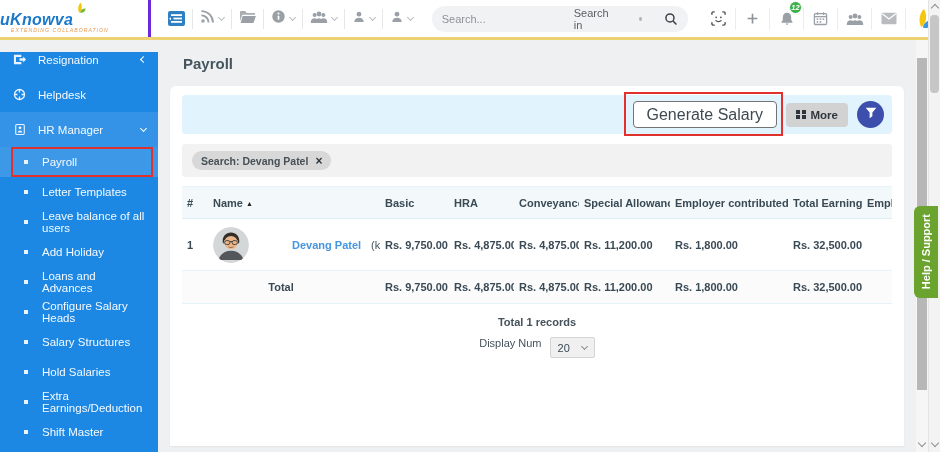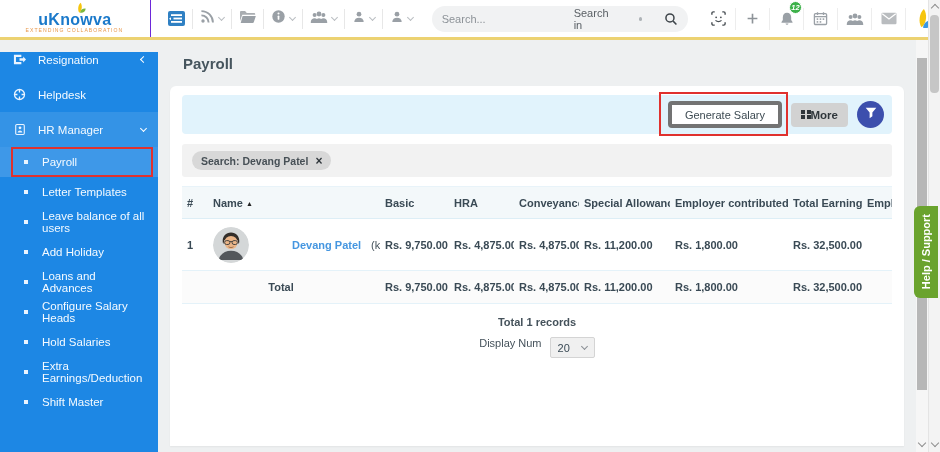--- a/index.html
+++ b/index.html
@@ -3,21 +3,21 @@
 <meta charset="utf-8">
 <title></title>
 <style>
   * { margin:0; padding:0; box-sizing:border-box; }
   html,body { width:940px; height:452px; overflow:hidden; }
   body { font-family:"Liberation Sans","DejaVu Sans",sans-serif; background:#eef0f1; position:relative; }
 
   
   .topbar { position:absolute; top:0; left:0; width:940px; height:37px; background:#fff; display:flex; align-items:center; z-index:5; }
   .accent-line { position:absolute; top:37px; left:0; width:940px; height:3px; background:#ecd271; z-index:6; }
-  .logo { width:158px; height:37px; position:relative; display:flex; flex-direction:column; align-items:center; justify-content:center; border-right:1px solid #6d28d9; }
+  .logo { width:158px; height:37px; position:relative; display:flex; flex-direction:column; justify-content:center; border-right:3px solid #6d28d9;font-style:italic; }
   .brand { color:#1a79ca; font-size:16px; font-weight:bold; line-height:14px; letter-spacing:.3px; margin-top:8px; }
   .tagline { color:#e8974a; font-size:6px; letter-spacing:1.2px; transform:scale(.85); }
   .logo-leaf { position:absolute; top:0px; left:72px; }
   .tools { display:flex; align-items:center; height:37px; padding-left:10px; }
   .tool-group { display:flex; align-items:center; padding:0 7px; height:20px; border-right:1px solid #e7e7e7; }
   .tool-group:last-child { border-right:none; }
   .chev { display:inline-block; width:5px; height:5px; border-right:1.4px solid #b9bdc1; border-bottom:1.4px solid #b9bdc1; transform:rotate(45deg); margin-left:4px; margin-top:-3px; }
   .chev.dark { border-color:#8a8f94; }
   .chev.white { border-color:#fff; }
   .chev.left { transform:rotate(135deg); margin-top:0; }
@@ -47,23 +47,23 @@
   .annot { position:absolute; border:2px solid #e0312e; pointer-events:none; z-index:9; }
   .annot.payroll { left:11px; right:5px; top:0px; bottom:0px; }
 
   
   .main { position:absolute; top:40px; left:158px; width:758px; height:412px; }
   .page-title { font-size:15px; font-weight:bold; color:#46555e; padding:15px 0 0 25px; }
   .card { background:#fff; border-radius:6px 6px 0 0; margin:14px 12px 0 12px; padding:9px 12px; min-height:360px; box-shadow:0 1px 2px rgba(0,0,0,.05); }
 
   .bluebar { background:#e1f3fc; border-radius:4px; height:39px; display:flex; align-items:center; justify-content:flex-end; padding:0 8px; gap:9px; }
   .btn-generate-wrap { position:relative; }
-  .btn-generate { background:#fff; border:4px solid #737373; border-radius:4px; height:27px; padding:0 13px; font-size:11px; color:#3d4a52; font-family:inherit; cursor:pointer; }
+  .btn-generate { background:#fff; border:1px solid #737373; border-radius:4px; height:27px; padding:0 13px; font-size:16px; color:#3d4a52; font-family:inherit; cursor:pointer; }
   .annot.generate { left:-9px; right:-6px; top:-9px; bottom:-8px; }
-  .btn-more { background:#d2d2d2; border:none; border-radius:4px; height:24px; padding:0 10px; font-size:11.5px; font-weight:bold; color:#30373c; display:flex; align-items:center; cursor:pointer; font-family:inherit; }
+  .btn-more { background:#d2d2d2; border:none; border-radius:4px; height:24px; padding:0 10px; font-size:11.5px; font-weight:bold; color:#30373c; display:flex; align-items:center; gap:5px; cursor:pointer; font-family:inherit; }
   .grid-ic { display:inline-grid; grid-template-columns:4px 4px; gap:1.5px; }
   .grid-ic i { width:4px; height:4px; background:#2f363b; }
   .btn-filter { width:27px; height:27px; border-radius:50%; background:#3c4fad; border:none; display:flex; align-items:center; justify-content:center; cursor:pointer; }
 
   .filterrow { background:#f2f2f2; border-radius:3px; height:33px; margin-top:10px; display:flex; align-items:center; padding:0 10px; }
   .tag { background:#d8d8d8; border-radius:10px; height:19px; display:flex; align-items:center; padding:0 9px; font-size:10.5px; font-weight:bold; color:#475056; gap:7px;justify-content:center; }
   .tag .x { font-size:12px; font-weight:bold; color:#2f363b; cursor:pointer; line-height:1; }
 
   .tablewrap { margin-top:9px; overflow:hidden; width:710px; }
   table { border-collapse:collapse; table-layout:fixed; width:790px; }
@@ -298,20 +298,24 @@
       <span class="bullet"></span>
       <span>Add Holiday</span>
     </div>
     <div class="sub-item">
       <span class="bullet"></span>
       <span>Loans and Advances</span>
     </div>
     <div class="sub-item">
       <span class="bullet"></span>
       <span>Configure Salary Heads</span>
+    </div>
+    <div class="sub-item">
+      <span class="bullet"></span>
+      <span>Salary Structures</span>
     </div>
     <div class="sub-item">
       <span class="bullet"></span>
       <span>Hold Salaries</span>
     </div>
     <div class="sub-item">
       <span class="bullet"></span>
       <span>Extra Earnings/Deduction</span>
     </div>
     <div class="sub-item">

